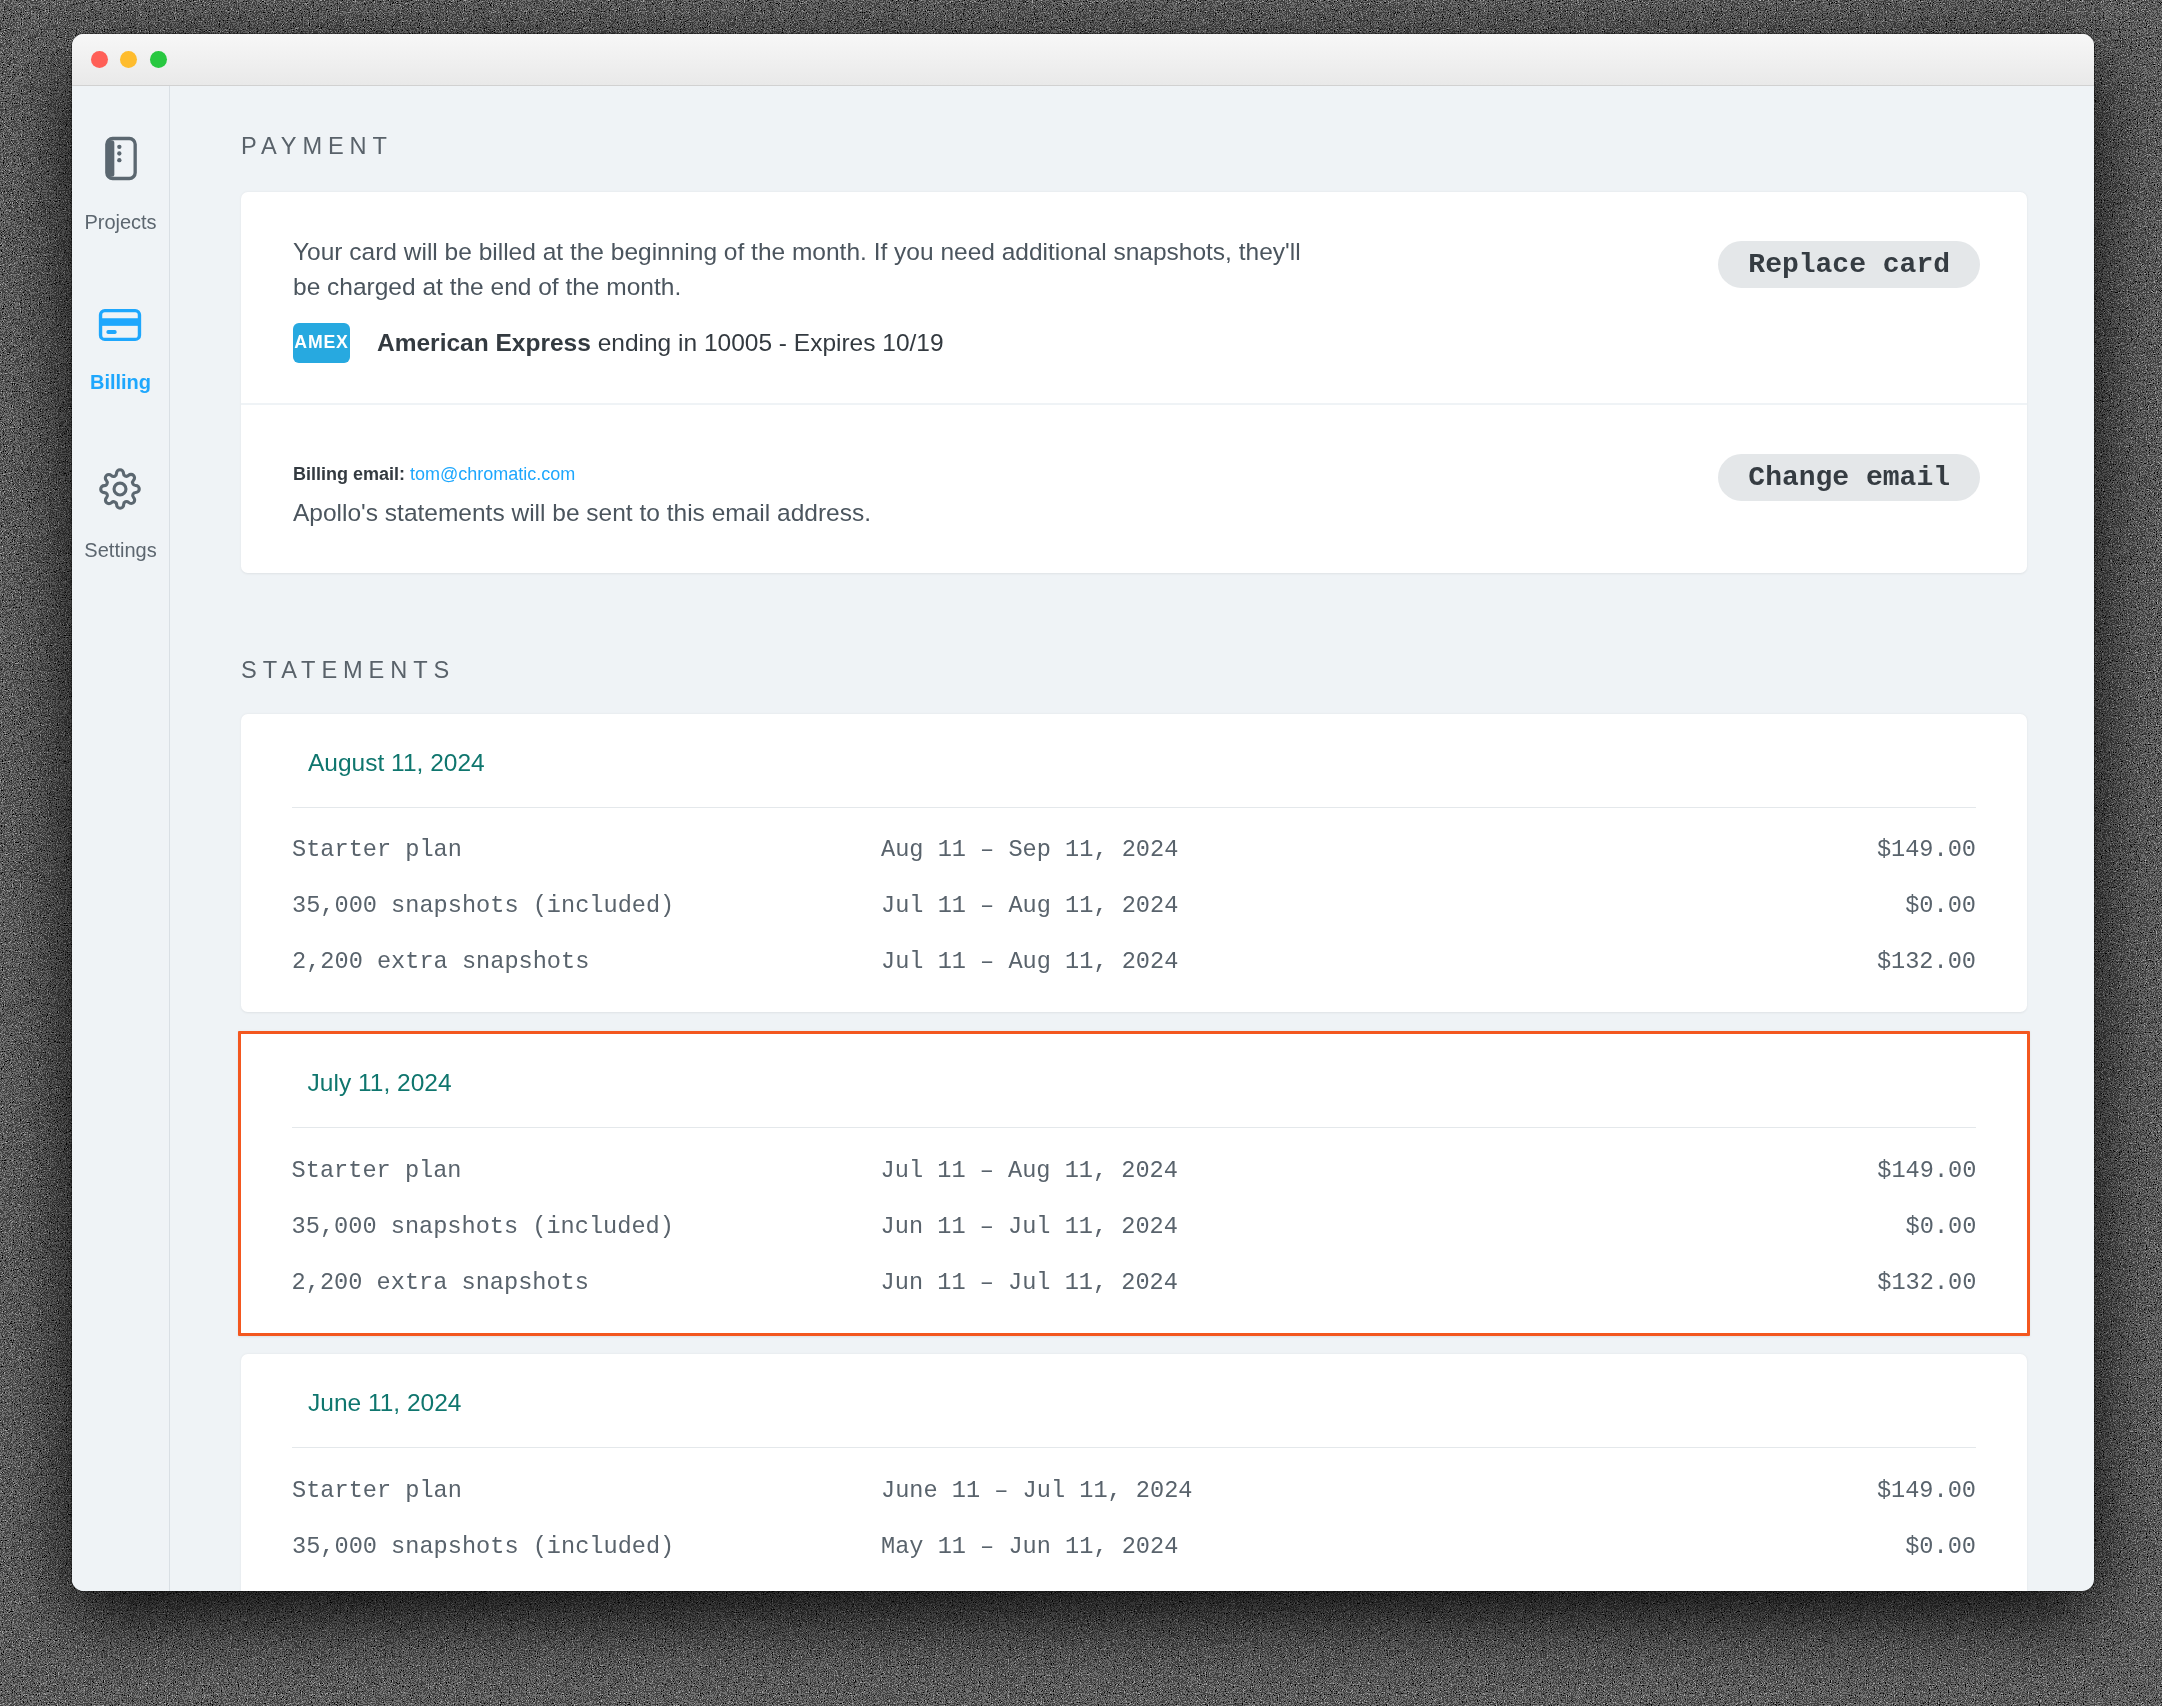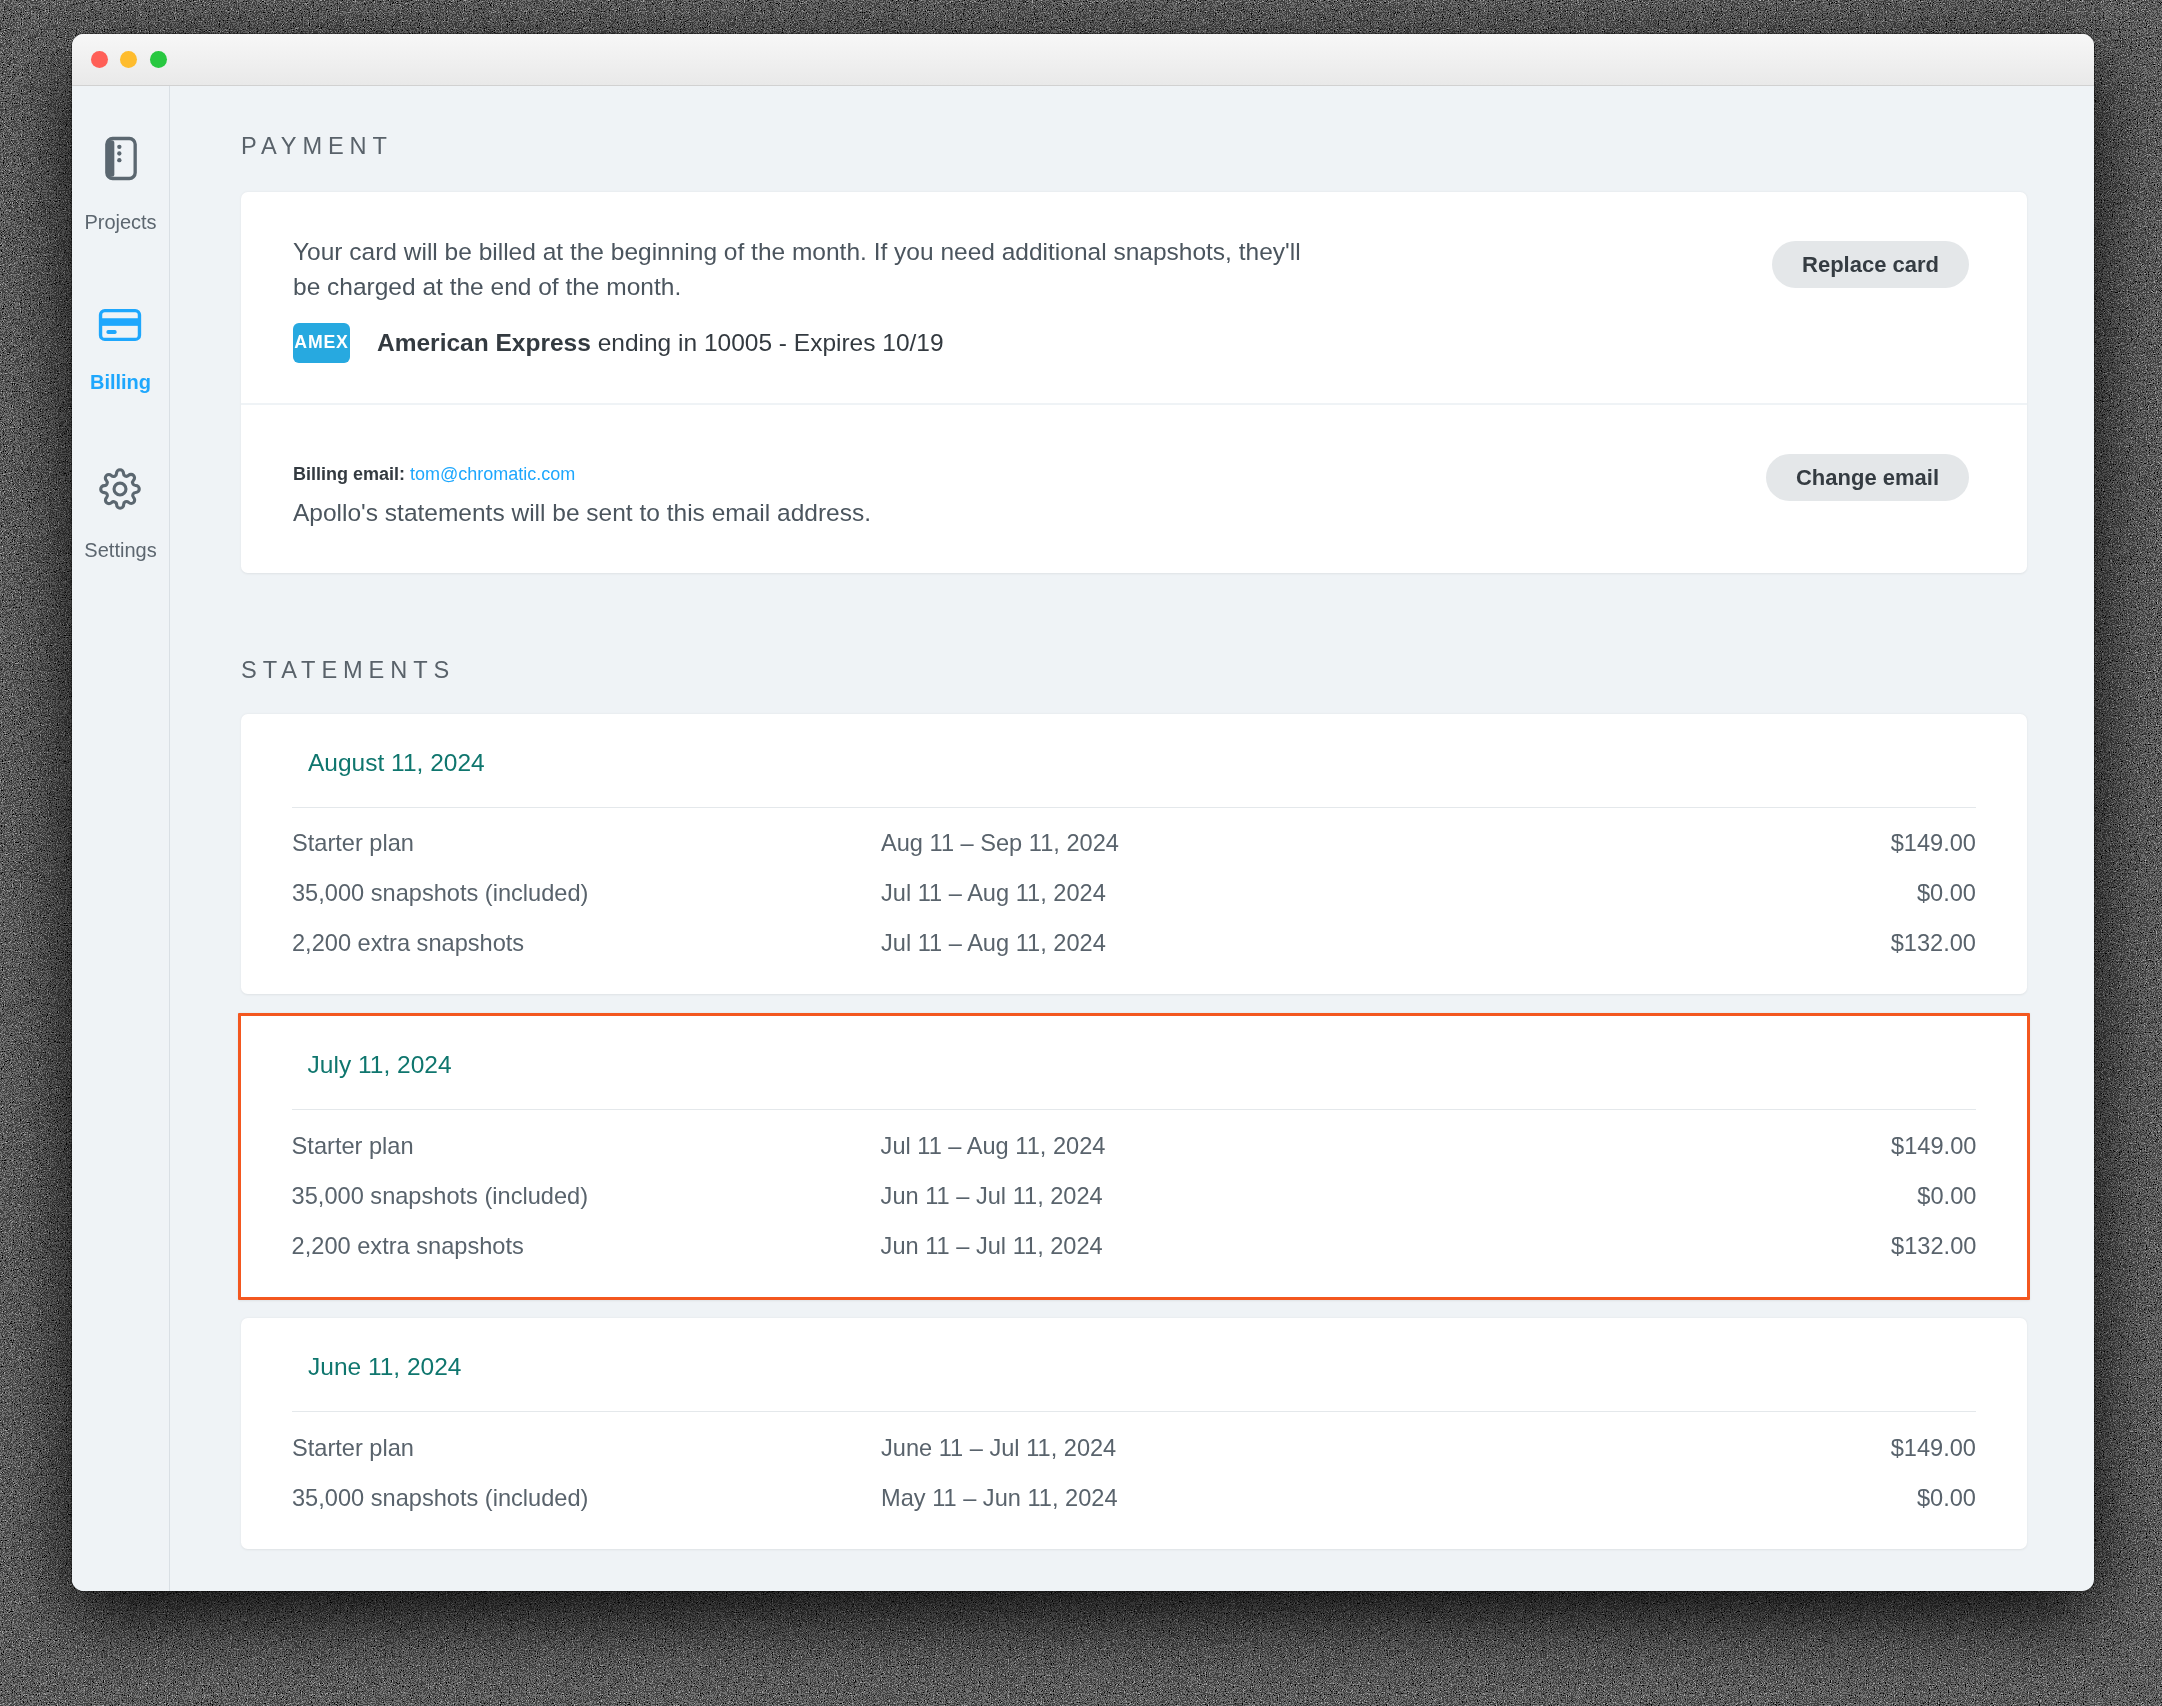--- a/index.html
+++ b/index.html
@@ -67,41 +67,41 @@
   }
   .card-line { font-size:24.5px; color:#333a40; }
   .card-line b { font-weight:bold; }
 
   .email-section { position:relative; padding:59px 52px 46px 52px; }
   .email-line { font-size:18px; color:#333a40; font-weight:bold; }
   .email-line a { color:#1ea7fd; font-weight:normal; text-decoration:none; cursor:pointer; }
   .email-note { font-size:24.5px; color:#4b555e; margin-top:13.5px; }
 
   .pill-btn {
-    position:absolute; top:49px; right:58px; height:47px; padding:0 30px;
+    position:absolute; top:49px; right:47px; height:47px; padding:0 30px;
     border:none; border-radius:23.6px; background:#e4e7e9;
-    font-family:Liberation Sans, sans-serif;
-    font-size:22px; font-weight:bold; color:#353c42; cursor:pointer;
+    font-family:Liberation Mono, monospace;
+    font-size:28px; font-weight:bold; color:#353c42; cursor:pointer;
     display:flex; align-items:center;
   }
 
   
   .statement-card {
     background:#fff; border-radius:6.7px; box-shadow:0 0.8px 2.5px rgba(0,0,0,.07);
     padding:35px 51px 37px 51px; margin-bottom:22px;
   }
   .statement-card.highlighted {
     border:3.4px solid #f3571f; border-radius:1px;
     margin:-3.4px -3.4px 18.6px -3.4px;
   }
   .statement-date { font-size:24.5px; font-weight:normal; color:#0f766e;margin-left:16px; }
   .card-rule { height:0.8px; background:#e4e8eb; margin-top:30px; }
   .statement-row {
     display:grid; grid-template-columns:589px 1fr auto; align-items:center;
-    margin-top:23px; font-size:23.6px; color:#59636c;
+    margin-top:29px; font-size:23.6px; color:#59636c;font-family:Liberation Mono, monospace;
   }
   .statement-row:first-of-type { margin-top:39px; }
   .statement-row .cell-amount { text-align:right; }
 
   svg .stroke { fill:none; stroke:#5b6770; stroke-width:4; stroke-linecap:round; stroke-linejoin:round; }
   svg .fillg  { fill:#5b6770; }
   svg .strokeb{ fill:none; stroke:#1ea7fd; stroke-width:4; }
   svg .fillb  { fill:#1ea7fd; }
 </style>
 </head>

